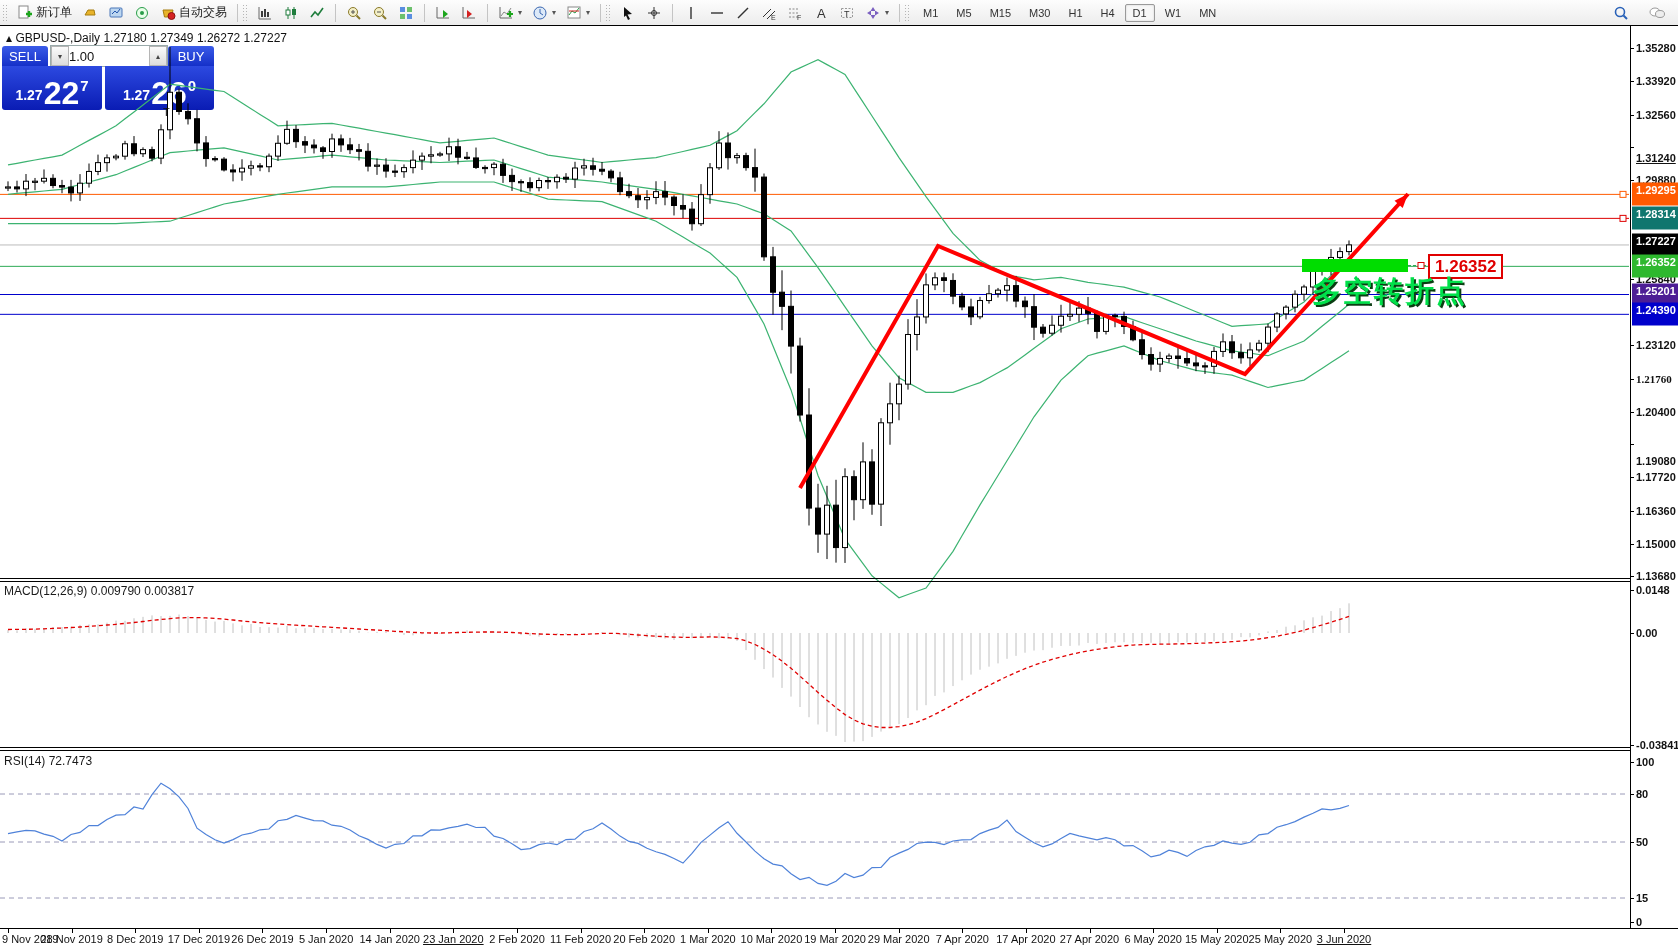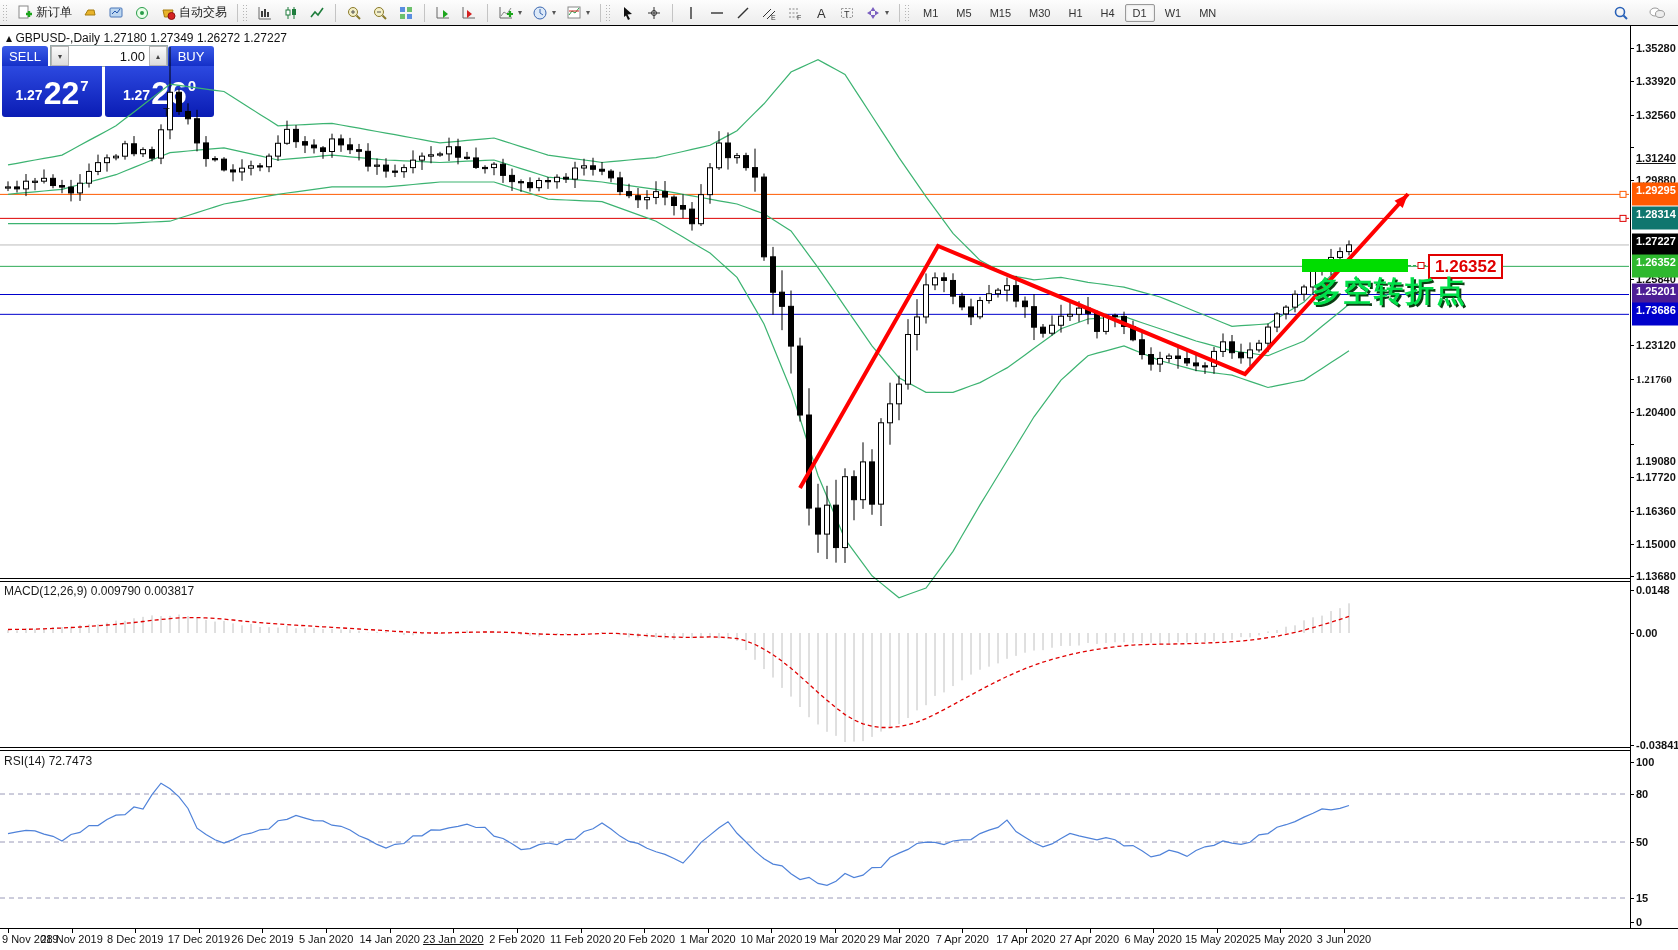--- a/index.html
+++ b/index.html
@@ -32,23 +32,23 @@
   .date-label{position:absolute;top:933px;font-size:11px;color:#111;transform:translateX(-50%);white-space:nowrap;}
   .date-tick{position:absolute;top:929px;width:1px;height:4px;background:#000;}
   
   #ocp{position:absolute;left:2px;top:44px;width:212px;height:62px;font-family:"Liberation Sans",sans-serif;}
   .ocp-btn{position:absolute;background:linear-gradient(#3a5be8,#1530c8);color:#fff;text-align:center;
     font-size:13px;border-radius:3px 3px 0 0;padding-top:3px;}
   #ocp-spin{position:absolute;left:48px;top:1px;width:116px;height:20px;background:#fff;border:1px solid #9aa;
     display:flex;align-items:center;}
   .spin-arrow{width:16px;height:18px;background:linear-gradient(#fbfbfb,#dcdcdc);border:1px solid #b5b5b5;
     font-size:8px;color:#444;display:flex;align-items:center;justify-content:center;}
-  #ocp-vol{flex:1;text-align:right;padding-right:4px;font-size:13px;color:#111;}
+  #ocp-vol{flex:1;text-align:left;padding-right:4px;font-size:13px;color:#111;}
   .ocp-price{position:absolute;top:22px;height:40px;background:linear-gradient(#2c49e0,#0a1cb4);color:#fff;
-    border-radius:0 0 3px 3px;display:flex;align-items:flex-end;justify-content:center;padding-bottom:11px;}
+    border-radius:0 0 3px 3px;display:flex;align-items:flex-end;justify-content:center;padding-bottom:4px;}
   .ocp-small{font-size:14px;font-weight:bold;margin-bottom:3px;}
   .ocp-big{font-size:32px;font-weight:bold;line-height:26px;margin:0 1px;}
   .ocp-sup{font-size:15px;font-weight:bold;margin-bottom:12px;}
   
   #price-box{position:absolute;border:2px solid #e00000;background:#fff;color:#e00000;
     font-size:17px;font-weight:bold;padding:0 5px;line-height:21px;}
   #cn-note{position:absolute;font-size:29px;font-weight:bold;color:#00e04a;
     text-shadow:2px 2px 0 #0a3d12;letter-spacing:2px;white-space:nowrap;}
   #t-marker{position:absolute;font-size:11px;color:#111;}
   #ohlc-title{position:absolute;left:6px;top:31px;font-size:12px;color:#111;}
@@ -826,21 +826,21 @@
       <div class="ax-tick" style="top: 510.738px;">1.16360</div>
       <div class="ax-tickmark" style="top: 544px;"></div>
       <div class="ax-tick" style="top: 544px;">1.15000</div>
       <div class="ax-tickmark" style="top: 576.284px;"></div>
       <div class="ax-tick" style="top: 576.284px;">1.13680</div>
       <div class="ax-tag" style="top: 194.379px; background: rgb(255, 90, 0);">1.29295</div>
       <div class="ax-tag" style="top: 218.372px; background: #0f766e;">1.28314</div>
       <div class="ax-tag" style="top: 244.957px; background: rgb(0, 0, 0);">1.27227</div>
       <div class="ax-tag" style="top: 266.357px; background: rgb(46, 184, 46);">1.26352</div>
       <div class="ax-tag" style="top: 294.508px; background: #4c1d95;">1.25201</div>
-      <div class="ax-tag" style="top: 314.343px; background: rgb(0, 0, 204);">1.73686</div>
+      <div class="ax-tag" style="top: 314.343px; background: rgb(0, 0, 204);">1.24390</div>
       <div class="ax-tickmark" style="top: 589.932px;"></div>
       <div class="ax-tick" style="top: 589.932px;">0.0148</div>
       <div class="ax-tickmark" style="top: 633px;"></div>
       <div class="ax-tick" style="top: 633px;">0.00</div>
       <div class="ax-tickmark" style="top: 744.788px;"></div>
       <div class="ax-tick" style="top: 744.788px;">-0.038415</div>
       <div class="ax-tickmark" style="top: 762px;"></div>
       <div class="ax-tick" style="top: 762px;">100</div>
       <div class="ax-tickmark" style="top: 794px;"></div>
       <div class="ax-tick" style="top: 794px;">80</div>
@@ -888,15 +888,15 @@
       <div class="date-label" style="left: 1025.92px;">17 Apr 2020</div>
       <div class="date-tick" style="left: 1089.54px;"></div>
       <div class="date-label" style="left: 1089.54px;">27 Apr 2020</div>
       <div class="date-tick" style="left: 1153.16px;"></div>
       <div class="date-label" style="left: 1153.16px;">6 May 2020</div>
       <div class="date-tick" style="left: 1216.78px;"></div>
       <div class="date-label" style="left: 1216.78px;">15 May 2020</div>
       <div class="date-tick" style="left: 1280.4px;"></div>
       <div class="date-label" style="left: 1280.4px;">25 May 2020</div>
       <div class="date-tick" style="left: 1344.02px;"></div>
-      <div class="date-label" style="left: 1344.02px;">3 Jun 2020</div>
+      <div class="date-label" style="left: 1344.02px; text-decoration: underline;">3 Jun 2020</div>
     </div>
 </div>
 
 </body></html>

